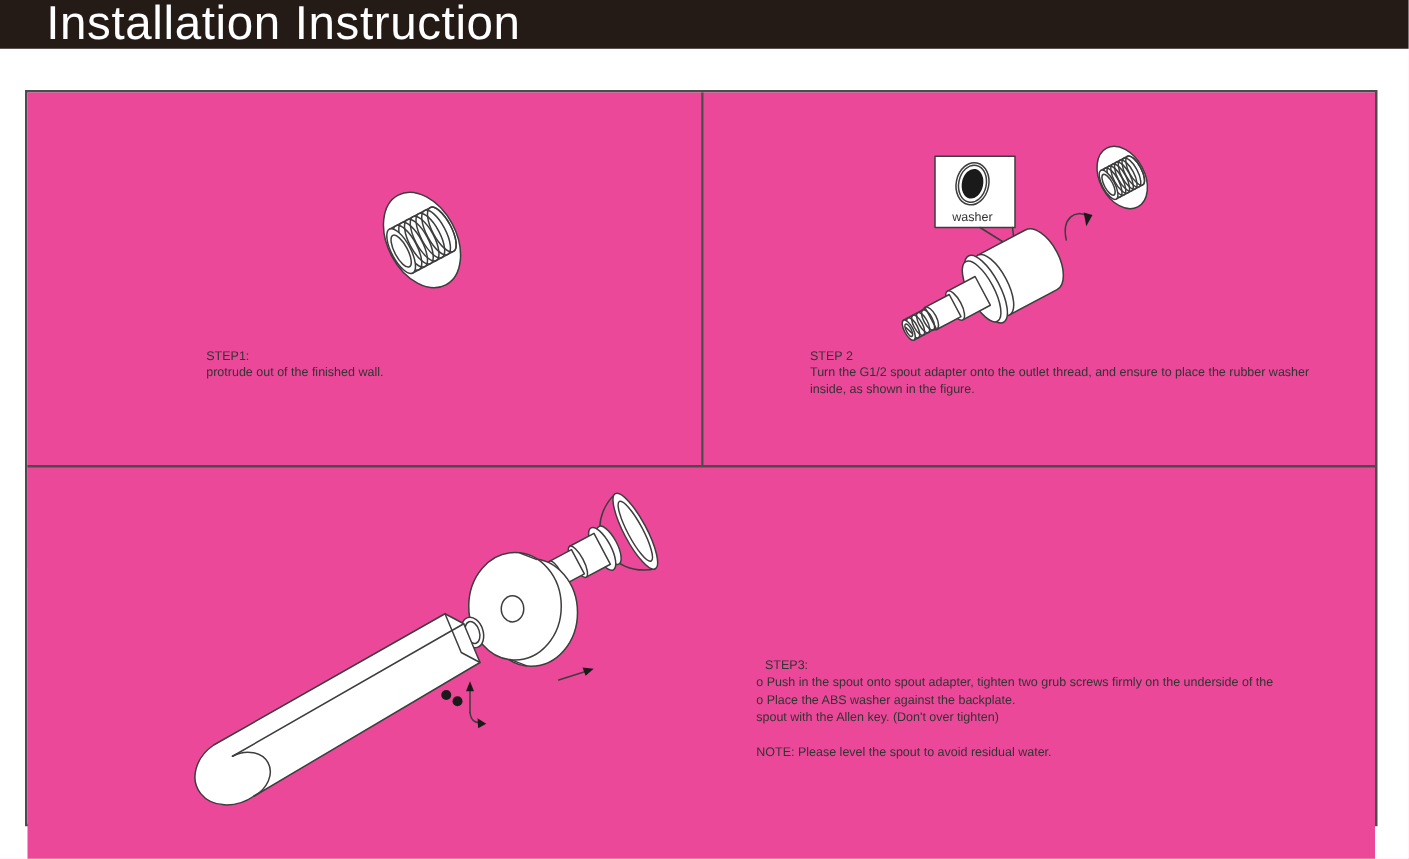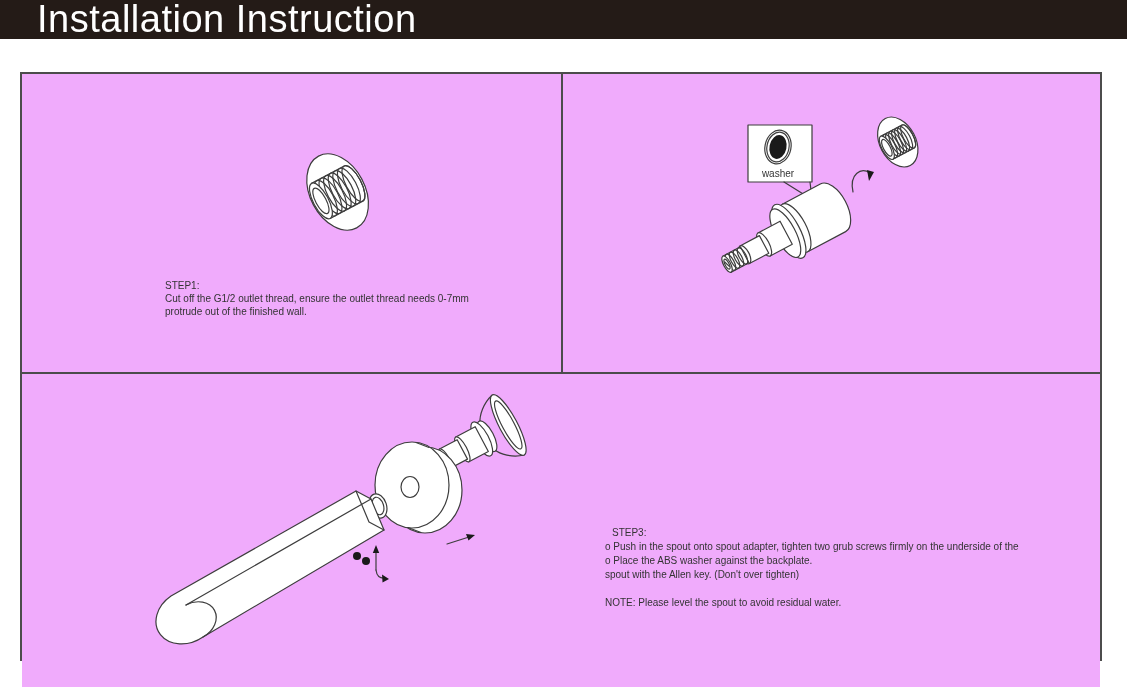--- a/index.html
+++ b/index.html
@@ -24,21 +24,21 @@
     letter-spacing: 0.5px;
     padding-left: 37px;
     white-space: nowrap;
   }
   .main-box {
     position: absolute; left: 20px; top: 72px;
     width: 1082px; height: 589px;
     border: 2px solid #4c4c4c;
     background: #ffffff;
   }
-  .panel { position: absolute; background: #f0abfc; }
+  .panel { position: absolute; background: #ec4899; }
   .panel-step1 { left: 0; top: 0; width: 541px; height: 380px; border-right: 2px solid #4c4c4c; }
   .panel-step2 { left: 541px; top: 0; width: 537px; height: 298px; }
   .panel-step3 { left: 0; top: 298px; width: 1078px; height: 366px; border-top: 2px solid #4c4c4c; }
   .step-text {
     position: absolute;
     font-size: 10px;
     line-height: 13px;
     color: #333333;
     white-space: nowrap;
   }
@@ -81,21 +81,20 @@
       </symbol>
     </defs>
   </svg>
 
   <div class="panel panel-step1">
     <svg style="left:270px; top:66px;" width="95" height="104" viewBox="0 0 100 110">
       <use href="#outlet-symbol"></use>
     </svg>
     <div class="step-text" style="left:143px; top:205px;">
       <div class="step-label">STEP1:</div>
-      <div>Cut off the G1/2 outlet thread, ensure the outlet thread needs 0-7mm</div>
       <div>protrude out of the finished wall.</div>
     </div>
   </div>
 
   <div class="panel panel-step2">
     <svg style="left:157px; top:26px;" width="240" height="190" viewBox="0 0 240 190">
 
       <g>
         <rect x="28" y="25" width="64" height="57" class="lineart whitefill"></rect>
         <g class="lineart" transform="rotate(12 58 47)">
@@ -129,20 +128,25 @@
 
       <g>
         <path d="M133 92 C129 74 141 67 150 73" class="lineart"></path>
         <polygon points="147,70 154,72 149,81" class="blackfill"></polygon>
       </g>
 
       <g>
         <use href="#outlet-symbol" x="148" y="8" width="62" height="68"></use>
       </g>
     </svg>
+    <div class="step-text" style="left:85px; top:205px;">
+      <div class="step-label">STEP 2</div>
+      <div>Turn the G1/2 spout adapter onto the outlet thread, and ensure to place the rubber washer</div>
+      <div>inside, as shown in the figure.</div>
+    </div>
   </div>
 
   <div class="panel panel-step3">
     <svg style="left:18px; top:16px;" width="560" height="260" viewBox="0 0 560 260">
 
       <g class="lineart" transform="translate(-20,-5) rotate(-28 460 55)">
         <path d="M492 21 C480 24 471 33 468 40"></path>
         <path d="M492 89 C480 86 471 77 468 70"></path>
         <ellipse cx="492" cy="55" rx="9" ry="34" class="whitefill"></ellipse>
         <ellipse cx="492" cy="55" rx="6" ry="27"></ellipse>

